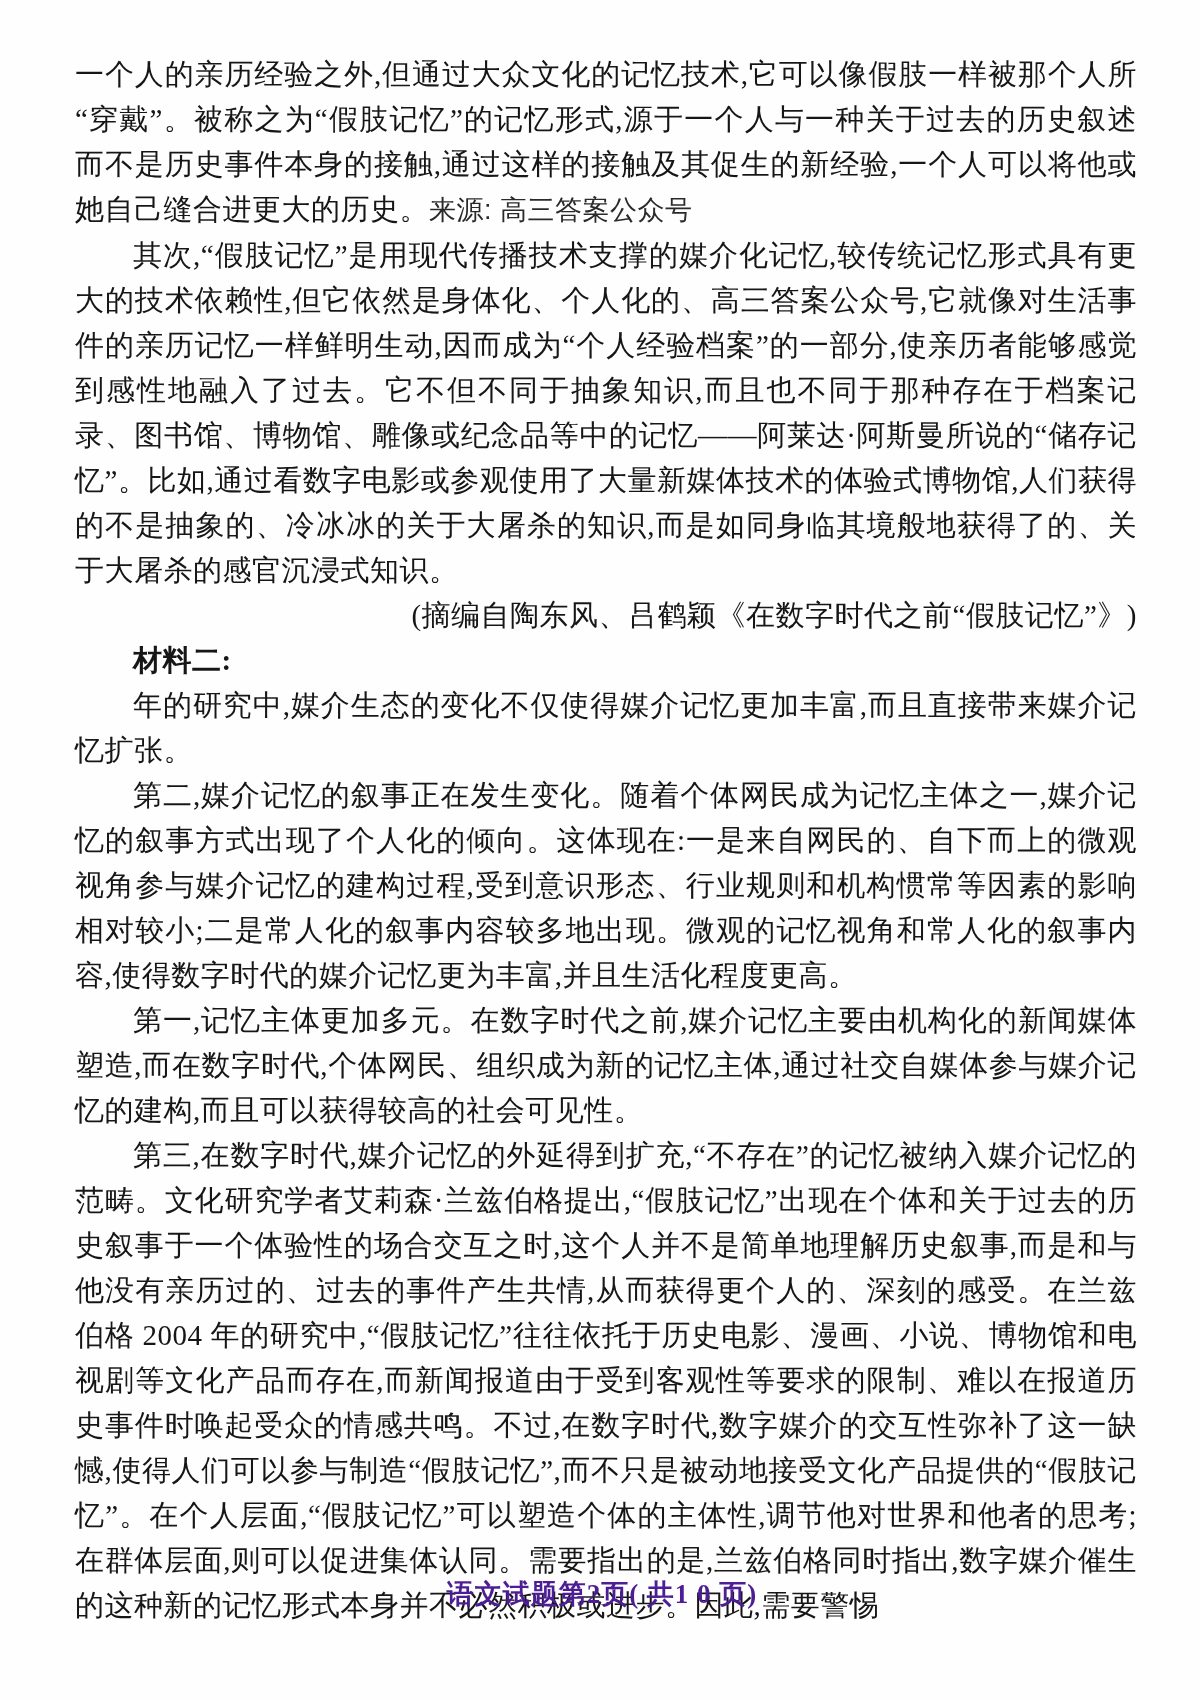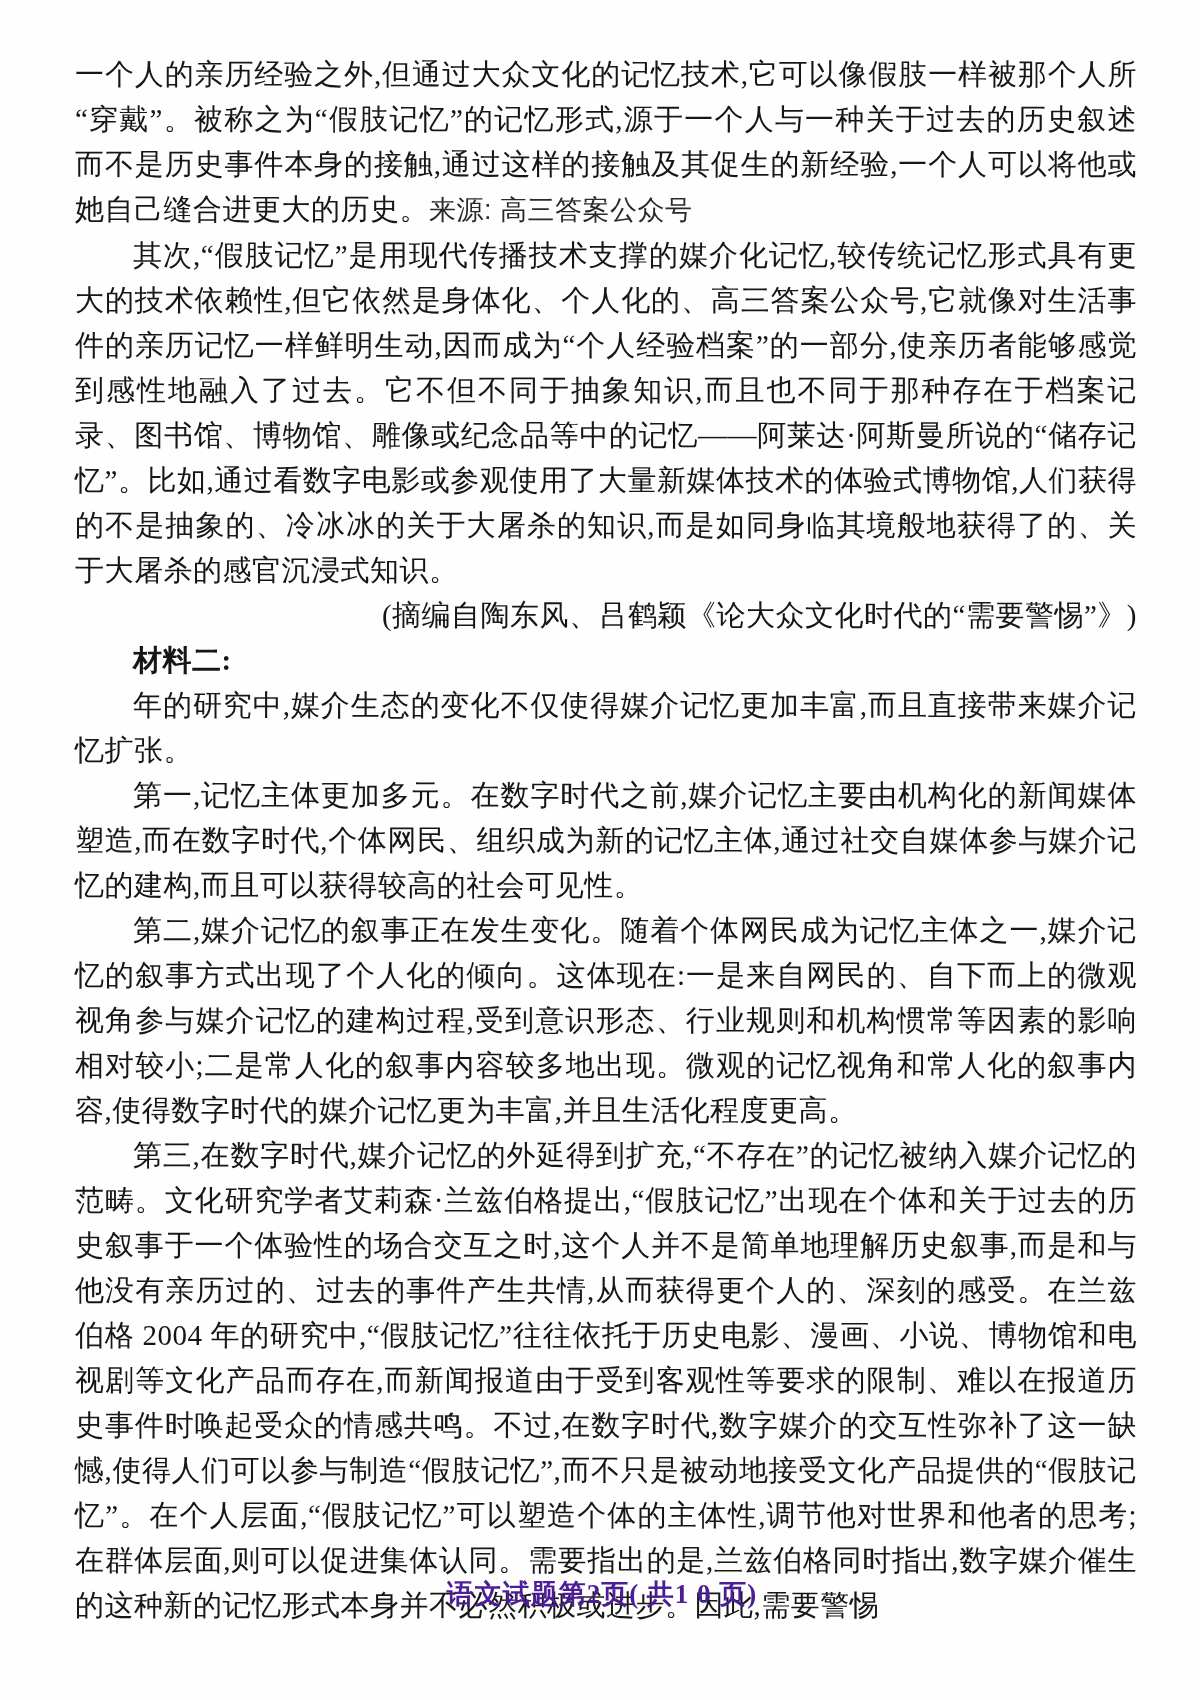--- a/index.html
+++ b/index.html
@@ -64,28 +64,28 @@
 </head>
 <body>
 
 <div class="page">
   <div class="content">
 
     <p class="cont"><span>一个人的亲历经验之外,但通过大众文化的记忆技术,它可以像假肢一样被那个人所“穿戴”。被称之为“假肢记忆”的记忆形式,源于一个人与一种关于过去的历史叙述而不是历史事件本身的接触,通过这样的接触及其促生的新经验,一个人可以将他或她自己缝合进更大的历史。</span><span class="source">来源: 高三答案公众号</span></p>
 
     <p>其次,“假肢记忆”是用现代传播技术支撑的媒介化记忆,较传统记忆形式具有更大的技术依赖性,但它依然是身体化、个人化的、高三答案公众号,它就像对生活事件的亲历记忆一样鲜明生动,因而成为“个人经验档案”的一部分,使亲历者能够感觉到感性地融入了过去。它不但不同于抽象知识,而且也不同于那种存在于档案记录、图书馆、博物馆、雕像或纪念品等中的记忆——阿莱达·阿斯曼所说的“储存记忆”。比如,通过看数字电影或参观使用了大量新媒体技术的体验式博物馆,人们获得的不是抽象的、冷冰冰的关于大屠杀的知识,而是如同身临其境般地获得了的、关于大屠杀的感官沉浸式知识。</p>
 
-    <p class="attribution">(摘编自陶东风、吕鹤颖《论大众文化时代的“需要警惕”》)</p>
+    <p class="attribution">(摘编自陶东风、吕鹤颖《在数字时代之前“假肢记忆”》)</p>
 
     <p class="heading">材料二:</p>
 
     <p>年的研究中,媒介生态的变化不仅使得媒介记忆更加丰富,而且直接带来媒介记忆扩张。</p>
 
+    <p>第二,媒介记忆的叙事正在发生变化。随着个体网民成为记忆主体之一,媒介记忆的叙事方式出现了个人化的倾向。这体现在:一是来自网民的、自下而上的微观视角参与媒介记忆的建构过程,受到意识形态、行业规则和机构惯常等因素的影响相对较小;二是常人化的叙事内容较多地出现。微观的记忆视角和常人化的叙事内容,使得数字时代的媒介记忆更为丰富,并且生活化程度更高。</p>
+
     <p>第一,记忆主体更加多元。在数字时代之前,媒介记忆主要由机构化的新闻媒体塑造,而在数字时代,个体网民、组织成为新的记忆主体,通过社交自媒体参与媒介记忆的建构,而且可以获得较高的社会可见性。</p>
-
-    <p>第二,媒介记忆的叙事正在发生变化。随着个体网民成为记忆主体之一,媒介记忆的叙事方式出现了个人化的倾向。这体现在:一是来自网民的、自下而上的微观视角参与媒介记忆的建构过程,受到意识形态、行业规则和机构惯常等因素的影响相对较小;二是常人化的叙事内容较多地出现。微观的记忆视角和常人化的叙事内容,使得数字时代的媒介记忆更为丰富,并且生活化程度更高。</p>
 
     <p>第三,在数字时代,媒介记忆的外延得到扩充,“不存在”的记忆被纳入媒介记忆的范畴。文化研究学者艾莉森·兰兹伯格提出,“假肢记忆”出现在个体和关于过去的历史叙事于一个体验性的场合交互之时,这个人并不是简单地理解历史叙事,而是和与他没有亲历过的、过去的事件产生共情,从而获得更个人的、深刻的感受。在兰兹伯格 2004 年的研究中,“假肢记忆”往往依托于历史电影、漫画、小说、博物馆和电视剧等文化产品而存在,而新闻报道由于受到客观性等要求的限制、难以在报道历史事件时唤起受众的情感共鸣。不过,在数字时代,数字媒介的交互性弥补了这一缺憾,使得人们可以参与制造“假肢记忆”,而不只是被动地接受文化产品提供的“假肢记忆”。在个人层面,“假肢记忆”可以塑造个体的主体性,调节他对世界和他者的思考;在群体层面,则可以促进集体认同。需要指出的是,兰兹伯格同时指出,数字媒介催生的这种新的记忆形式本身并不必然积极或进步。因此,需要警惕</p>
 
   </div>
 
   <div class="footer">语文试题第2页( 共1 0 页)</div>
 </div>
 
 </body></html>

